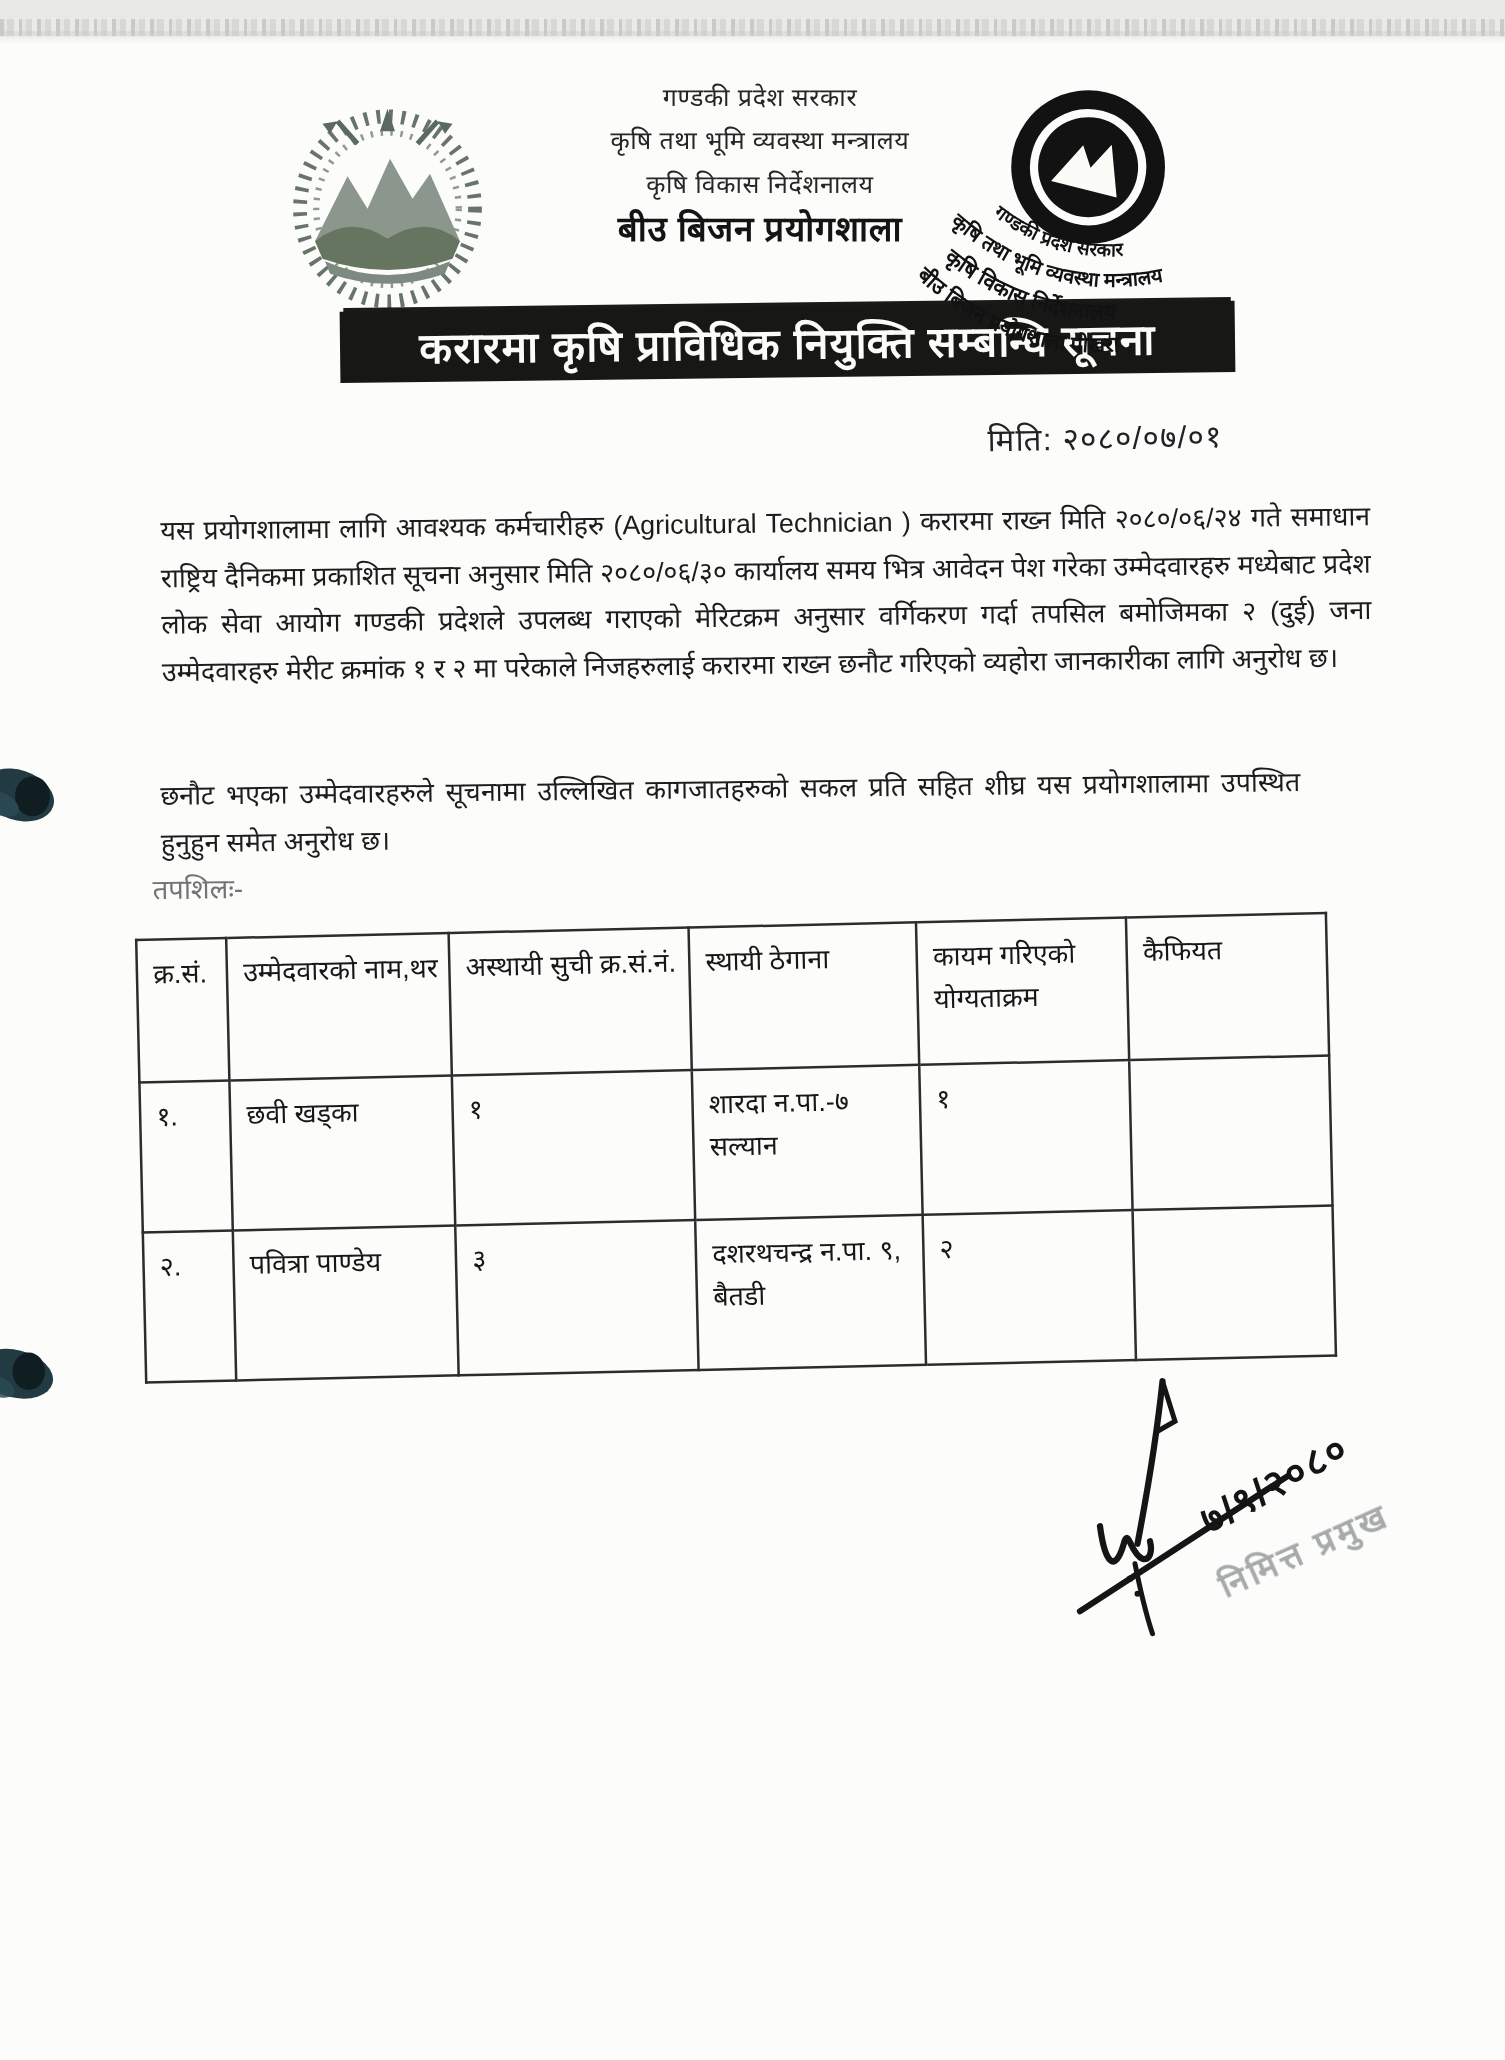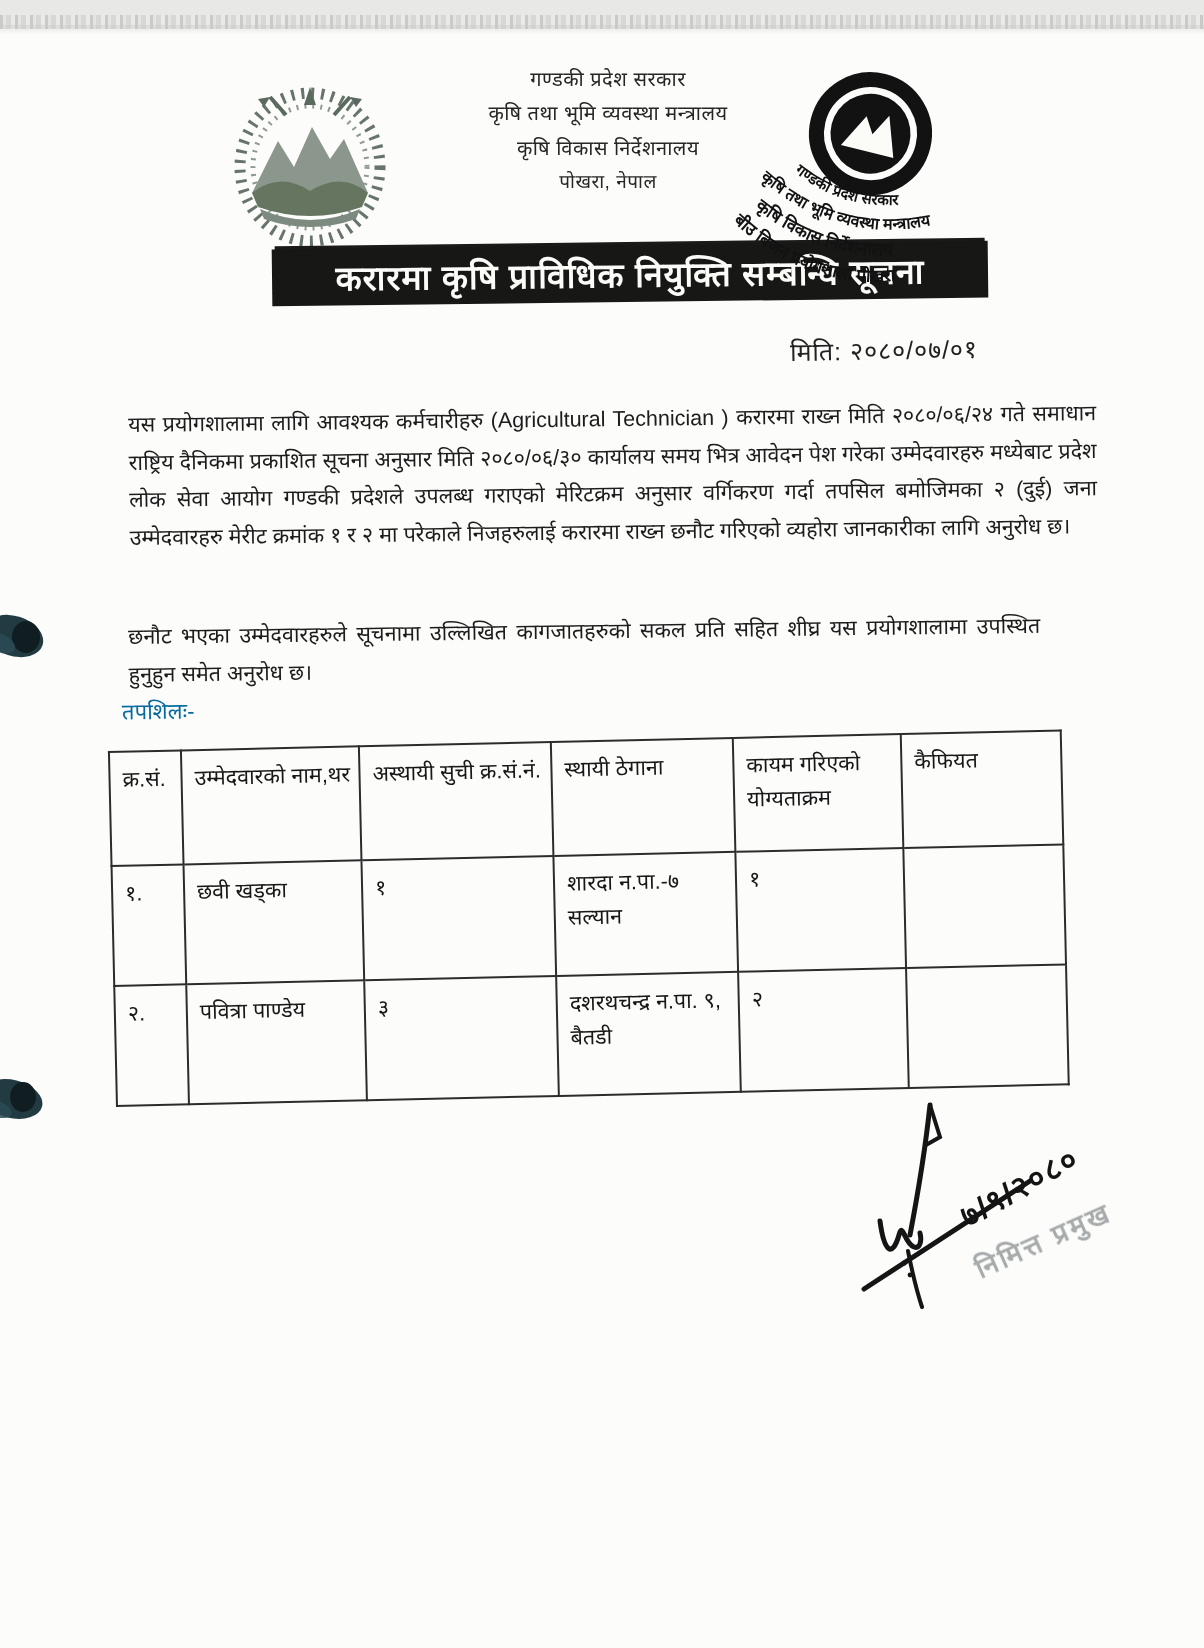--- a/index.html
+++ b/index.html
@@ -57,21 +57,21 @@
   }
   
   .para{
     position:absolute;left:128px;width:968px;
     font-size:21.5px;line-height:37.5px;text-align:justify;
     color:#1c1c1c;transform:rotate(-0.7deg);transform-origin:left top;
   }
   .para.p1{top:392px;}
   .para.p2{top:604px;width:912px;}
   .tapasil{
-    position:absolute;left:122px;top:680px;font-size:22px;color:#0369a1;
+    position:absolute;left:122px;top:680px;font-size:22px;color:#737373;
     transform:rotate(-0.7deg);
   }
   
   .table-wrap{
     position:absolute;left:116px;top:736px;width:952px;
     transform:rotate(-1.3deg);transform-origin:left bottom;
   }
   table.detail{border-collapse:collapse;width:952px;table-layout:fixed;}
   table.detail th,table.detail td{
     border:2px solid #2c2c2c;
@@ -126,21 +126,21 @@
     <path d="M30,134 Q80,156 130,134 L126,144 Q80,160 34,144 Z" fill="#7d8a80"></path>
     <path d="M74,30 L80,12 L86,30 Z" fill="#5a6a5e"></path>
     <path d="M56,40 L40,22 M104,40 L120,22" stroke="#5a6a5e" stroke-width="4"></path>
     <path d="M40,22 l-12,2 l6,8 z M120,22 l12,2 l-6,8 z" fill="#5a6a5e"></path>
   </svg>
 
   <div class="org-block">
     <div class="org-line l1">गण्डकी प्रदेश सरकार</div>
     <div class="org-line l2">कृषि तथा भूमि व्यवस्था मन्त्रालय</div>
     <div class="org-line l3">कृषि विकास निर्देशनालय</div>
-    <div class="org-line l5">पोखरा, नेपाल</div>
+    <div class="org-line l4">बीउ बिजन प्रयोगशाला</div>
   </div>
 
   <svg class="seal" viewBox="0 0 270 250">
     <circle cx="142" cy="78" r="54" fill="none" stroke="#121212" stroke-width="15"></circle>
     <circle cx="142" cy="78" r="40" fill="#121212"></circle>
     <path d="M116,96 L134,62 L144,78 L156,56 L170,96 Z" fill="#fbfbf8"></path>
     <circle cx="142" cy="78" r="54" fill="none" stroke="#121212" stroke-width="4" stroke-dasharray="3,4"></circle>
     <defs>
       <path id="arcA" d="M66,128 Q142,168 218,126"></path>
       <path id="arcB" d="M42,146 Q142,200 242,142"></path>

